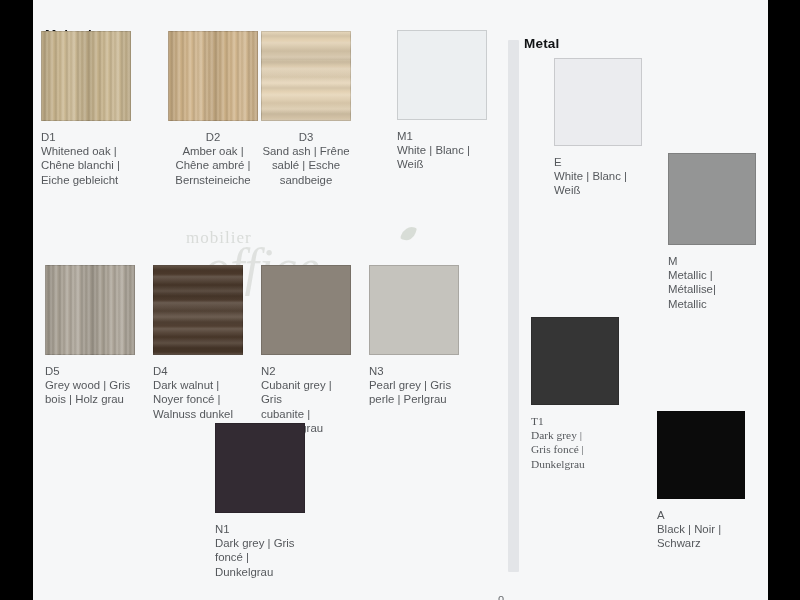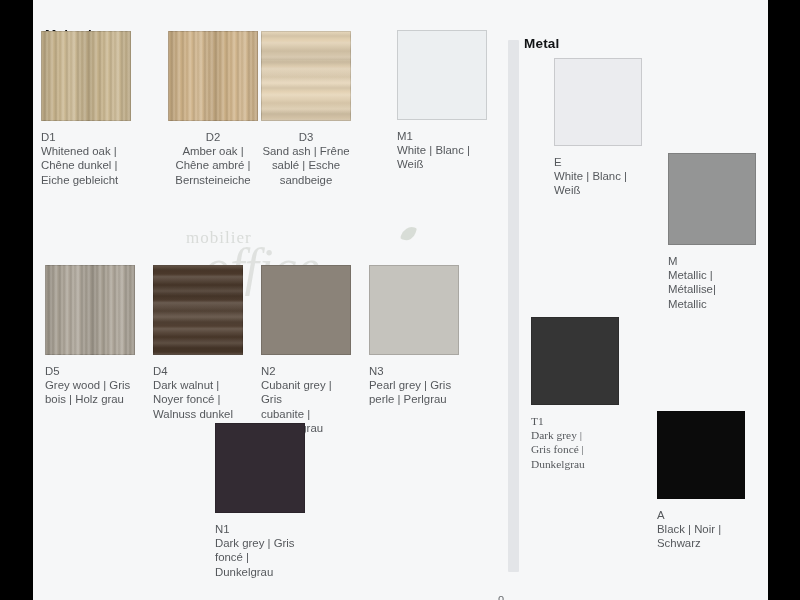--- a/index.html
+++ b/index.html
@@ -183,21 +183,21 @@
 
     <div id="divider"></div>
 
     <div class="section-title" id="title-melamine">Melamine</div>
     <div class="section-title" id="title-metal">Metal</div>
 
     <div id="swatch-layer">
         <div class="swatch-cell" style="left: 8px; top: 31px; width: 90px;">
           <div class="swatch-chip chip-border grain-v" style="width: 90px; height: 90px; background-color: rgb(200, 180, 140);"></div>
           <div class="swatch-caption"><span class="swatch-code">D1</span><span>Whitened oak |
-Chêne dunkel |
+Chêne blanchi |
 Eiche gebleicht</span></div>
         </div>
         <div class="swatch-cell" style="left: 135px; top: 31px; width: 90px; text-align: center;">
           <div class="swatch-chip chip-border grain-v" style="width: 90px; height: 90px; background-color: rgb(207, 178, 135);"></div>
           <div class="swatch-caption"><span class="swatch-code">D2</span><span>Amber oak |
 Chêne ambré |
 Bernsteineiche</span></div>
         </div>
         <div class="swatch-cell" style="left: 228px; top: 31px; width: 90px; text-align: center;">
           <div class="swatch-chip chip-border grain-h" style="width: 90px; height: 90px; background-color: rgb(228, 210, 179);"></div>

